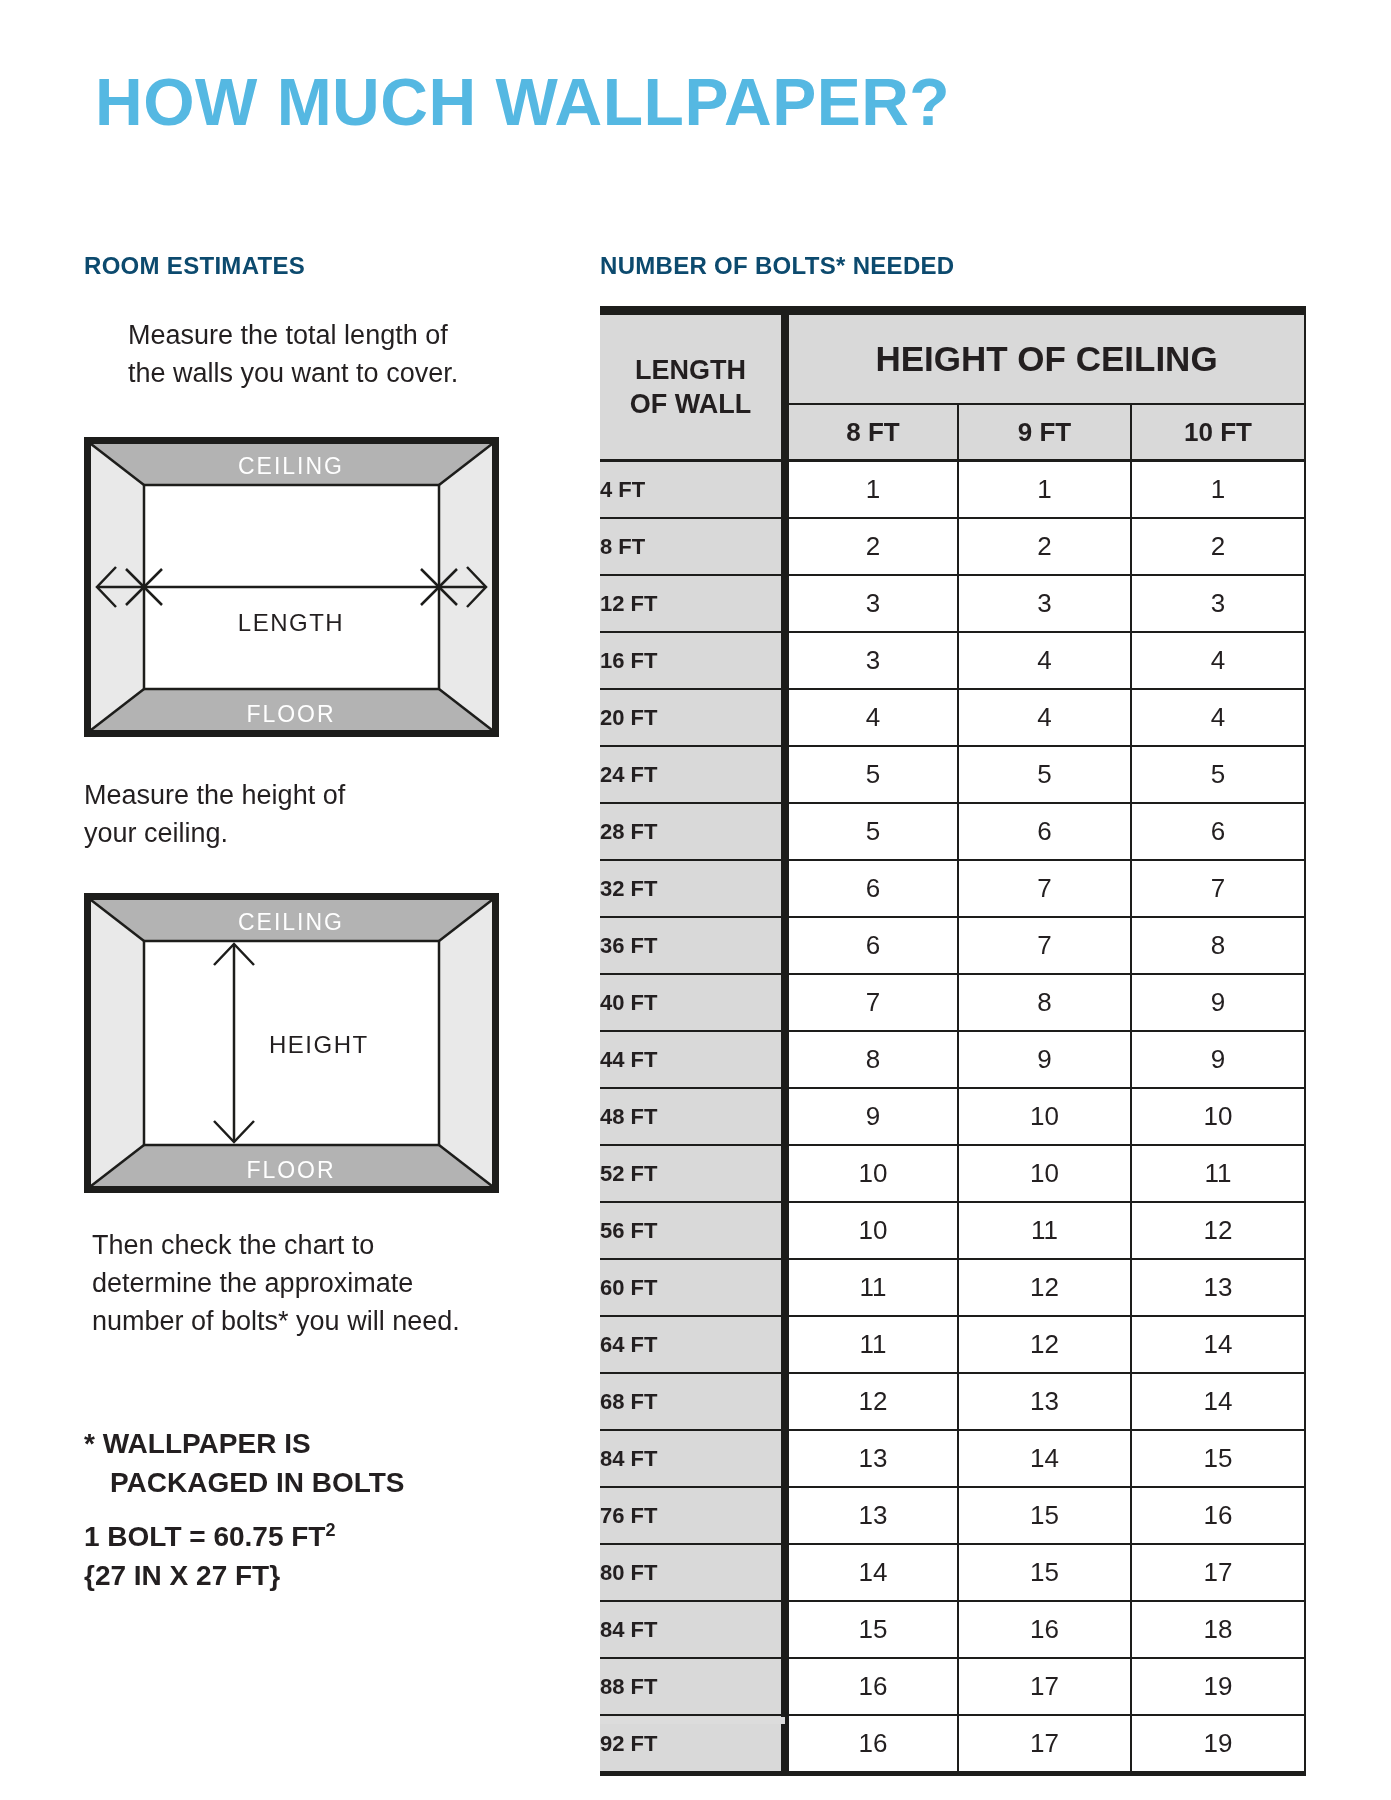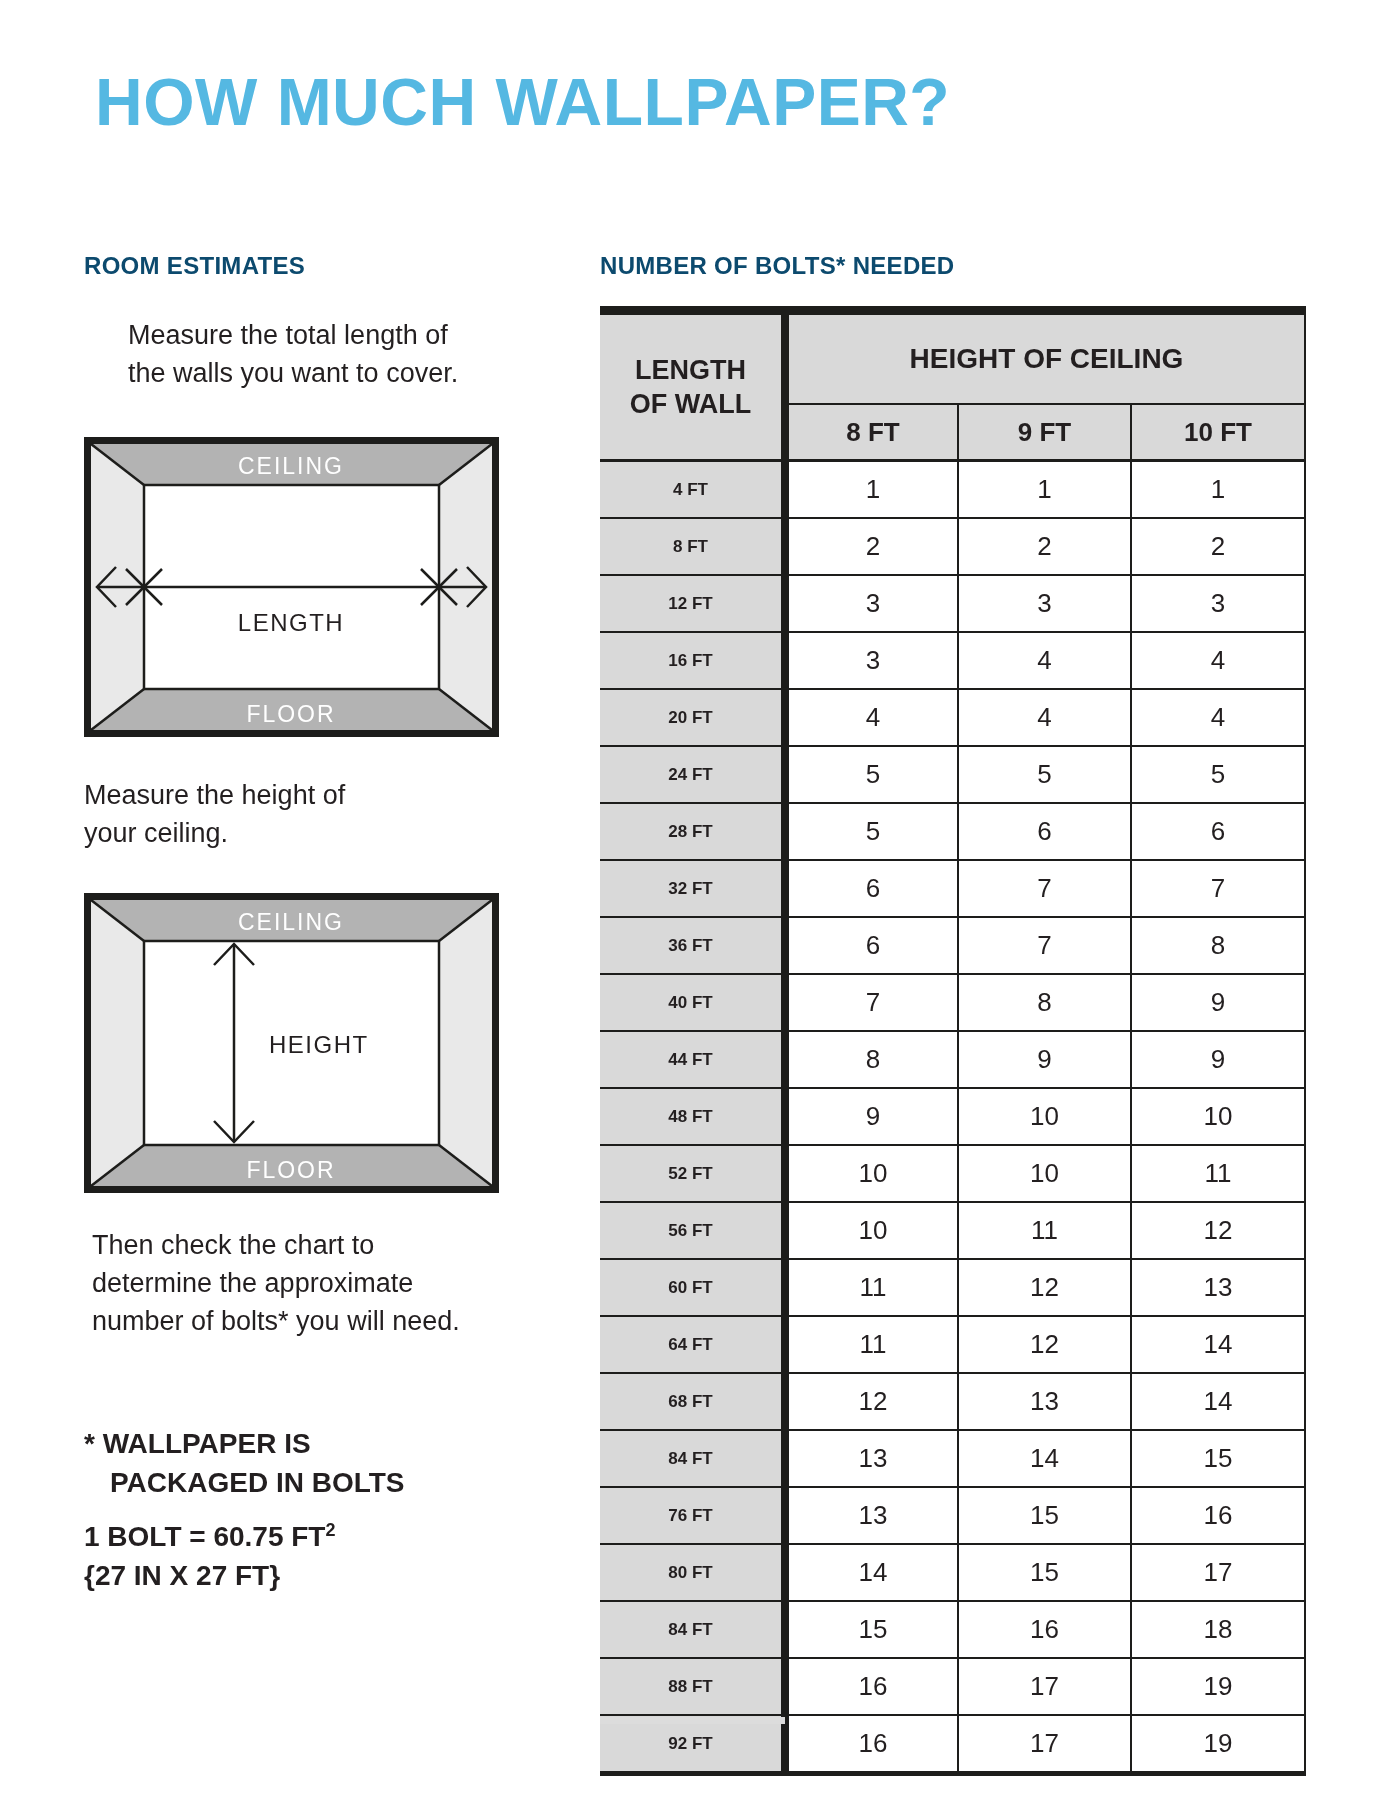--- a/index.html
+++ b/index.html
@@ -32,30 +32,30 @@
   
   #bolt-table-wrap{left:600px;top:306px;}
   table{border-collapse:collapse;table-layout:fixed;width:705px;}
   th,td{padding:0;margin:0;}
   th.corner{
     width:185px;background:#d9d9d9;border-top:9px solid #1d1d1b;border-right:8px solid #1d1d1b;
     border-bottom:3px solid #1d1d1b;font-size:27px;font-weight:bold;text-align:center;line-height:34px;
   }
   th.group{
     background:#d9d9d9;border-top:9px solid #1d1d1b;border-bottom:2px solid #1d1d1b;
-    border-right:2px solid #1d1d1b;height:88px;font-size:28px;font-weight:bold;text-align:center;
+    border-right:2px solid #1d1d1b;height:88px;font-size:35px;font-weight:bold;text-align:center;
   }
   th.col{
     background:#d9d9d9;border-bottom:3px solid #1d1d1b;height:54px;
     font-size:26px;font-weight:bold;text-align:center;border-right:2px solid #1d1d1b;border-left:0;
   }
   th.col + th.col{border-left:0;}
   tbody th{
     background:#d9d9d9;border-right:8px solid #1d1d1b;border-top:2px solid #1d1d1b;border-bottom:2px solid #1d1d1b;
-    font-size:17px;font-weight:bold;text-align:center;height:55px;margin-top:8px;
+    font-size:22px;font-weight:bold;text-align:left;height:55px;margin-top:8px;
   }
   tbody td{
     background:#fff;border:2px solid #1d1d1b;font-size:26px;text-align:center;height:55px;
   }
   tbody tr:last-child th, tbody tr:last-child td{border-bottom:5px solid #1d1d1b;}
   #table-footer-strip{left:600px;top:1717px;width:185px;height:7px;background:#dcdcdc;}
 </style>
 </head>
 <body>
 

